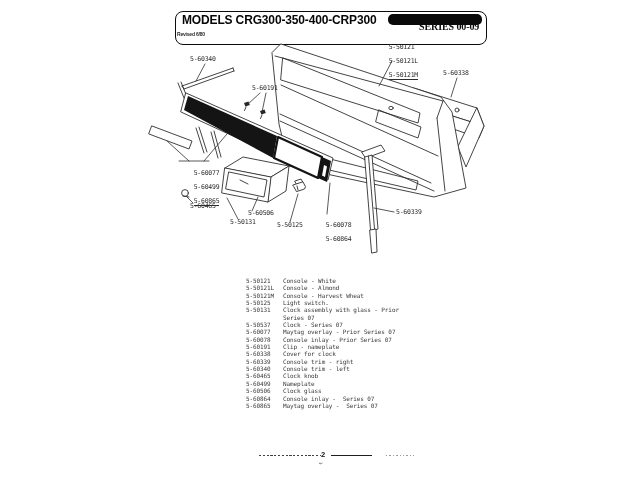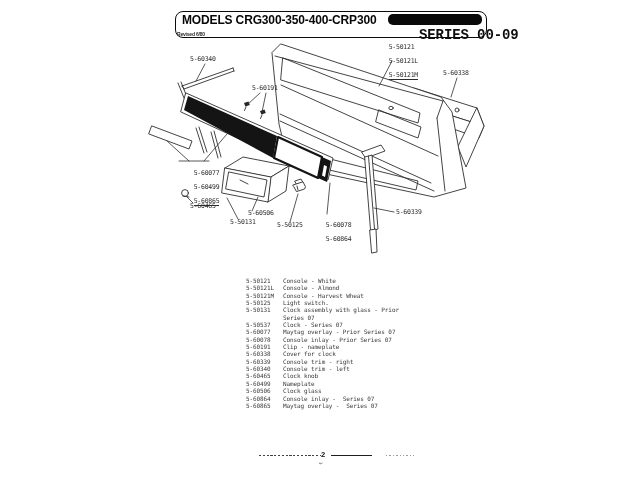--- a/index.html
+++ b/index.html
@@ -1,28 +1,28 @@
 <!DOCTYPE html>
 <html><head>
 <meta charset="utf-8">
 <style>
   html,body{margin:0;padding:0;background:#e8e8e8;}
   .page{position:relative;width:640px;height:480px;background:#ffffff;overflow:hidden;
         font-family:"DejaVu Sans Mono",monospace;}
   
-  .models-box{position:absolute;left:175px;top:11px;width:312px;height:27px;
+  .models-box{position:absolute;left:175px;top:11px;width:312px;height:34px;
       border:1.6px solid #0c0c0c;border-radius:8px;box-sizing:border-box;}
   .models-text{position:absolute;left:6px;top:1.2px;font-family:"Liberation Sans",sans-serif;
       font-weight:bold;font-size:12px;letter-spacing:-0.15px;color:#070707;white-space:nowrap;}
   .models-bar{position:absolute;left:212px;top:2px;width:94px;height:10.8px;
       background:#0a0a0a;border-radius:5px;}
   .revised{position:absolute;left:177px;top:31px;font-family:"Liberation Sans",sans-serif;
       font-weight:bold;font-size:5px;letter-spacing:-0.2px;color:#2a2a2a;}
-  .series{position:absolute;left:419px;top:27px;font-family:Liberation Mono, monospace;
-      font-weight:bold;font-size:14px;letter-spacing:-0.1px;color:#0e0e0e;white-space:nowrap;}
+  .series{position:absolute;left:419px;top:21px;font-family:Liberation Serif, serif;
+      font-weight:bold;font-size:10px;letter-spacing:-0.1px;color:#0e0e0e;white-space:nowrap;}
   
   .art{position:absolute;left:0;top:0;width:640px;height:480px;}
   .callout{position:absolute;font-size:6.5px;line-height:7px;letter-spacing:-0.25px;
       color:#2c2c2c;white-space:pre;}
   .callout span{display:inline-block;}
   .callout .u{border-bottom:1px solid #2c2c2c;padding-bottom:0px;}
   
   .plist{position:absolute;left:246px;top:277px;font-size:6px;line-height:7.35px;
       color:#3a3a3a;letter-spacing:-0.1px;}
   .prow{display:flex;white-space:pre;}

